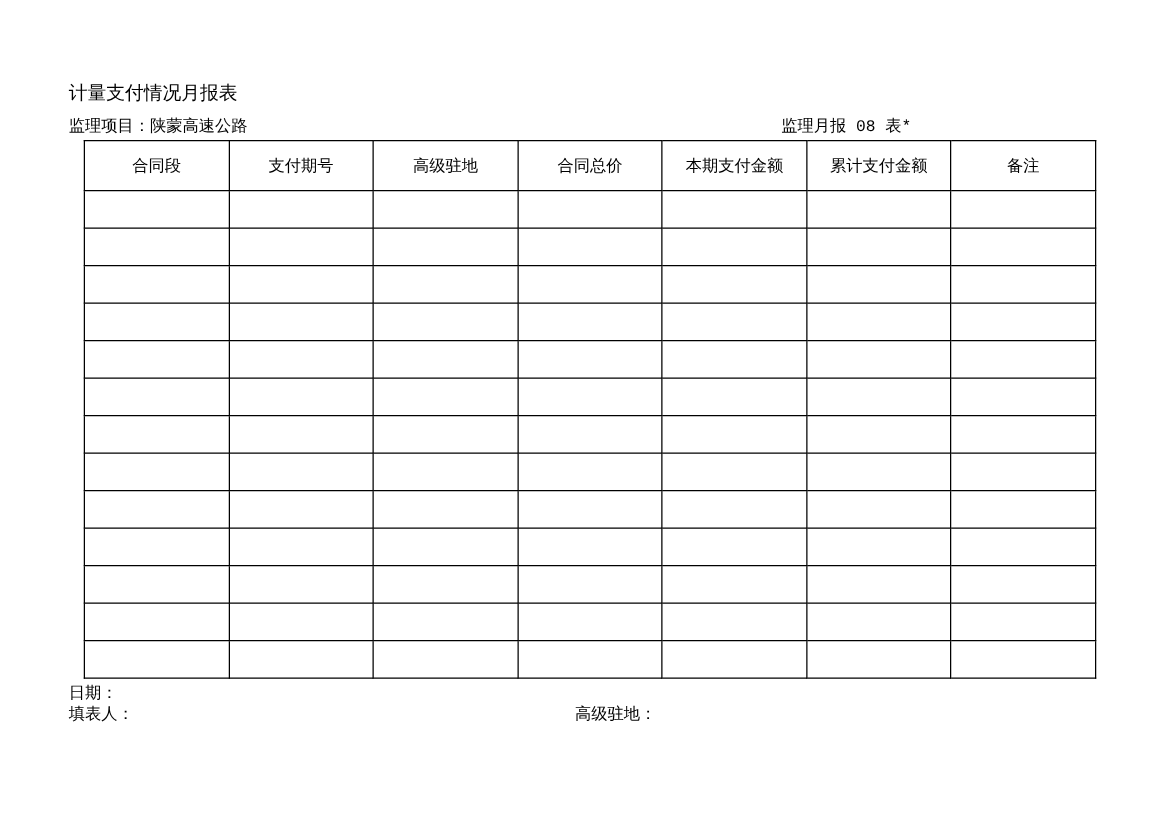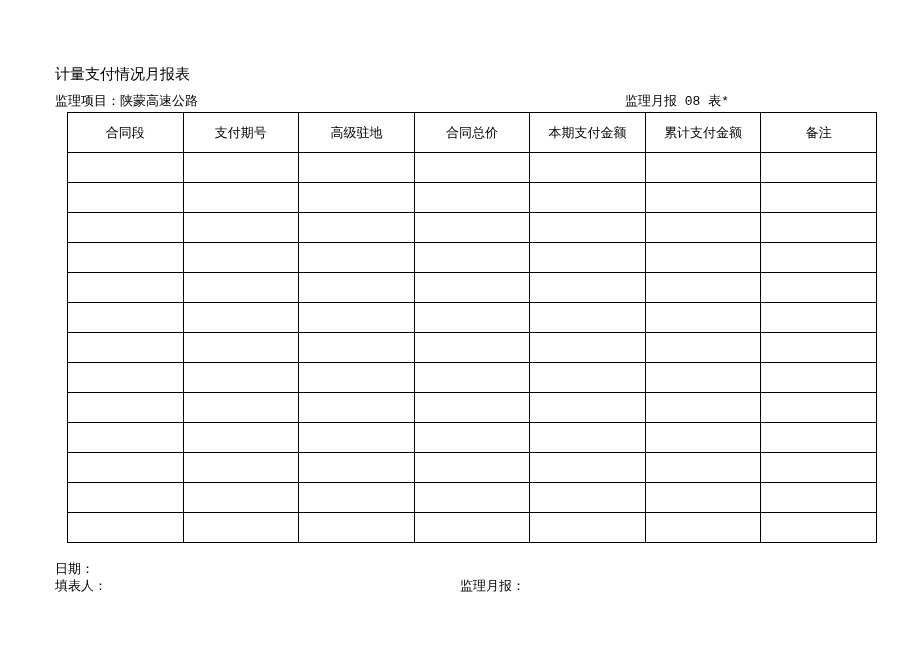--- a/index.html
+++ b/index.html
@@ -40,21 +40,21 @@
       font-size: 13px;
       font-weight: normal;
       text-align: center;
       vertical-align: middle;
       padding: 0 4px;
     }
     th {
       height: 40px;
     }
     .footer {
-      margin-top: 18px;
+      margin-top: 3px;
       font-size: 13px;
       line-height: 1.3;
     }
     .footer-row {
       display: flex;
     }
     .footer-left {
       width: 50%;
     }
     .footer-right {
@@ -203,15 +203,15 @@
         <td></td>
         <td></td>
       </tr>
     </tbody>
 </table>
 
 <div class="footer">
   <div>日期：</div>
   <div class="footer-row">
     <div class="footer-left">填表人：</div>
-    <div class="footer-right">监理月报：</div>
+    <div class="footer-right">高级驻地：</div>
   </div>
 </div>
 
 </body></html>

